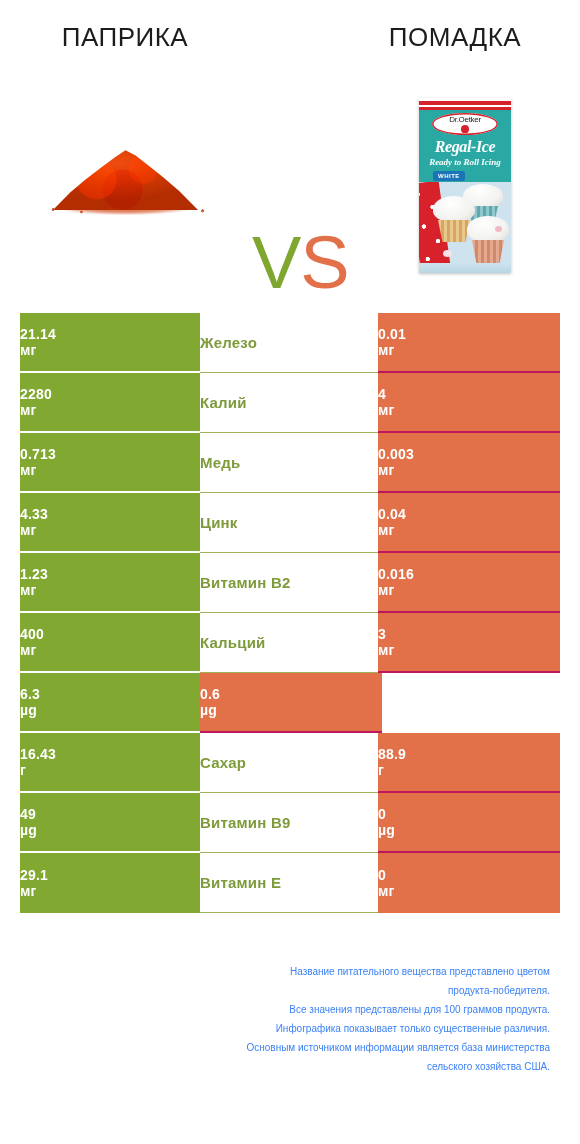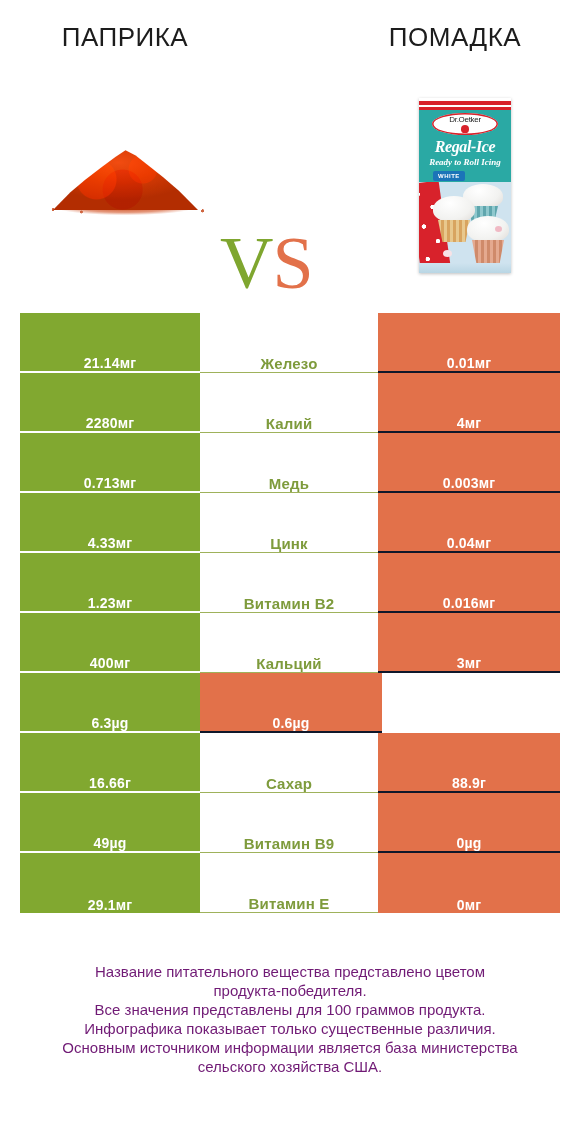--- a/index.html
+++ b/index.html
@@ -58,24 +58,24 @@
     background:
       radial-gradient(circle at 8% 60%, rgba(196,64,18,.8) 0 1.2px, transparent 1.6px),
       radial-gradient(circle at 16% 35%, rgba(196,64,18,.7) 0 1px, transparent 1.4px),
       radial-gradient(circle at 24% 75%, rgba(196,64,18,.75) 0 1.3px, transparent 1.7px),
       radial-gradient(circle at 73% 55%, rgba(196,64,18,.75) 0 1.2px, transparent 1.6px),
       radial-gradient(circle at 84% 40%, rgba(196,64,18,.7) 0 1px, transparent 1.4px),
       radial-gradient(circle at 93% 68%, rgba(196,64,18,.8) 0 1.4px, transparent 1.8px);
   }
 
   .vs{
-    position:absolute;left:220px;top:138px;width:110px;
+    position:absolute;left:252px;top:138px;width:110px;
     font-size:74px;font-weight:400;letter-spacing:-1px;
     line-height:80px;
-    font-family:Liberation Serif, serif;
+    font-family:Liberation Sans, sans-serif;
   }
   .vs .v{color:#7FA62F;}
   .vs .s{color:#E2714A;}
 
   
   .pack{
     position:absolute;left:419px;top:13px;width:92px;height:175px;
     background:#2AA9A4;
     box-shadow:0 1px 3px rgba(0,0,0,.25);
     overflow:hidden;
@@ -152,48 +152,49 @@
 
   
   .table{
     position:absolute;left:20px;top:313px;width:540px;
   }
   .row{
     display:flex;height:60px;margin-bottom:0;
     position:relative;
   }
   .cell{
-    display:flex;align-items:flex-end;justify-content:center;
+    display:flex;align-items:flex-start;justify-content:center;
     box-sizing:border-box;
+    flex-direction:column;
   }
   .cell.left{
     width:180px;background:#81A830;color:#ffffff;
     border-bottom:2px solid #ffffff;
   }
   .cell.mid{
     width:178px;background:#ffffff;color:#7E9B3C;
     border-bottom:1px solid #9FB25B;
     font-size:15px;font-weight:700;letter-spacing:.2px;
   }
   .cell.right{
     width:182px;background:#E2714A;color:#ffffff;
-    border-bottom:2px solid #0f172a;
+    border-bottom:2px solid #be185d;
   }
   .row:last-child .cell.left,
   .row:last-child .cell.right{border-bottom:none;}
   .val{
     font-size:14px;font-weight:700;letter-spacing:.2px;
     white-space:nowrap;
   }
 
   
   .footer{
     position:absolute;left:30px;top:962px;width:520px;
-    text-align:center;
-    font-size:15px;line-height:19px;color:#701a75;
+    text-align:right;
+    font-size:10px;line-height:19px;color:#3b82f6;
     font-family:"Liberation Sans","DejaVu Sans",sans-serif;
   }
   .footer div{white-space:nowrap;}
 </style>
 </head>
 <body>
 
 <div class="page">
 
   <div class="titles">
@@ -324,21 +325,21 @@
           <span class="val unit">µg</span>
       </div>
       <div class="cell right">
         <span class="val">0.6</span>
           <span class="val unit">µg</span>
       </div>
     </div>
 
     <div class="row">
       <div class="cell left">
-        <span class="val">16.66</span>
+        <span class="val">16.43</span>
           <span class="val unit">г</span>
       </div>
       <div class="cell mid">Сахар</div>
       <div class="cell right">
         <span class="val">88.9</span>
           <span class="val unit">г</span>
       </div>
     </div>
 
     <div class="row">

